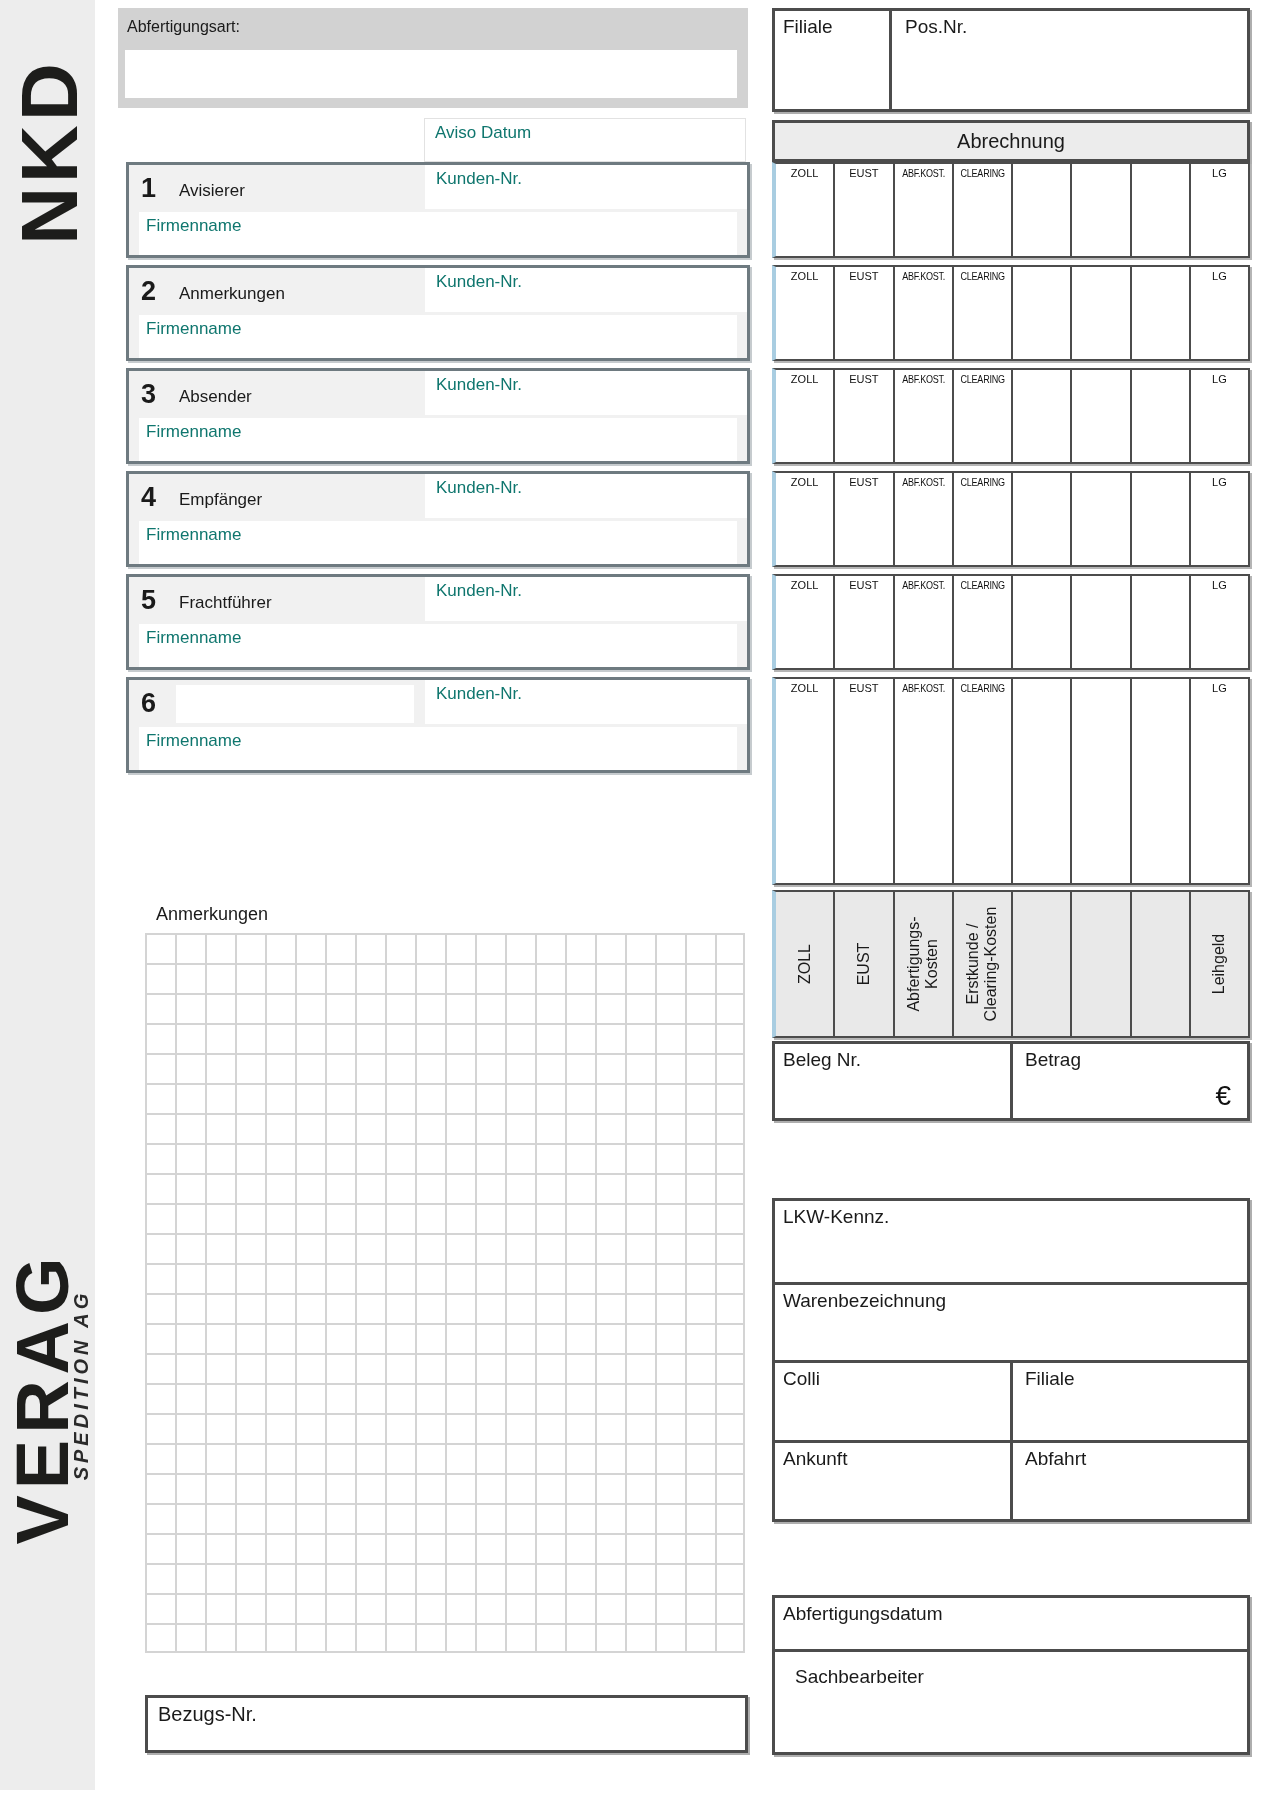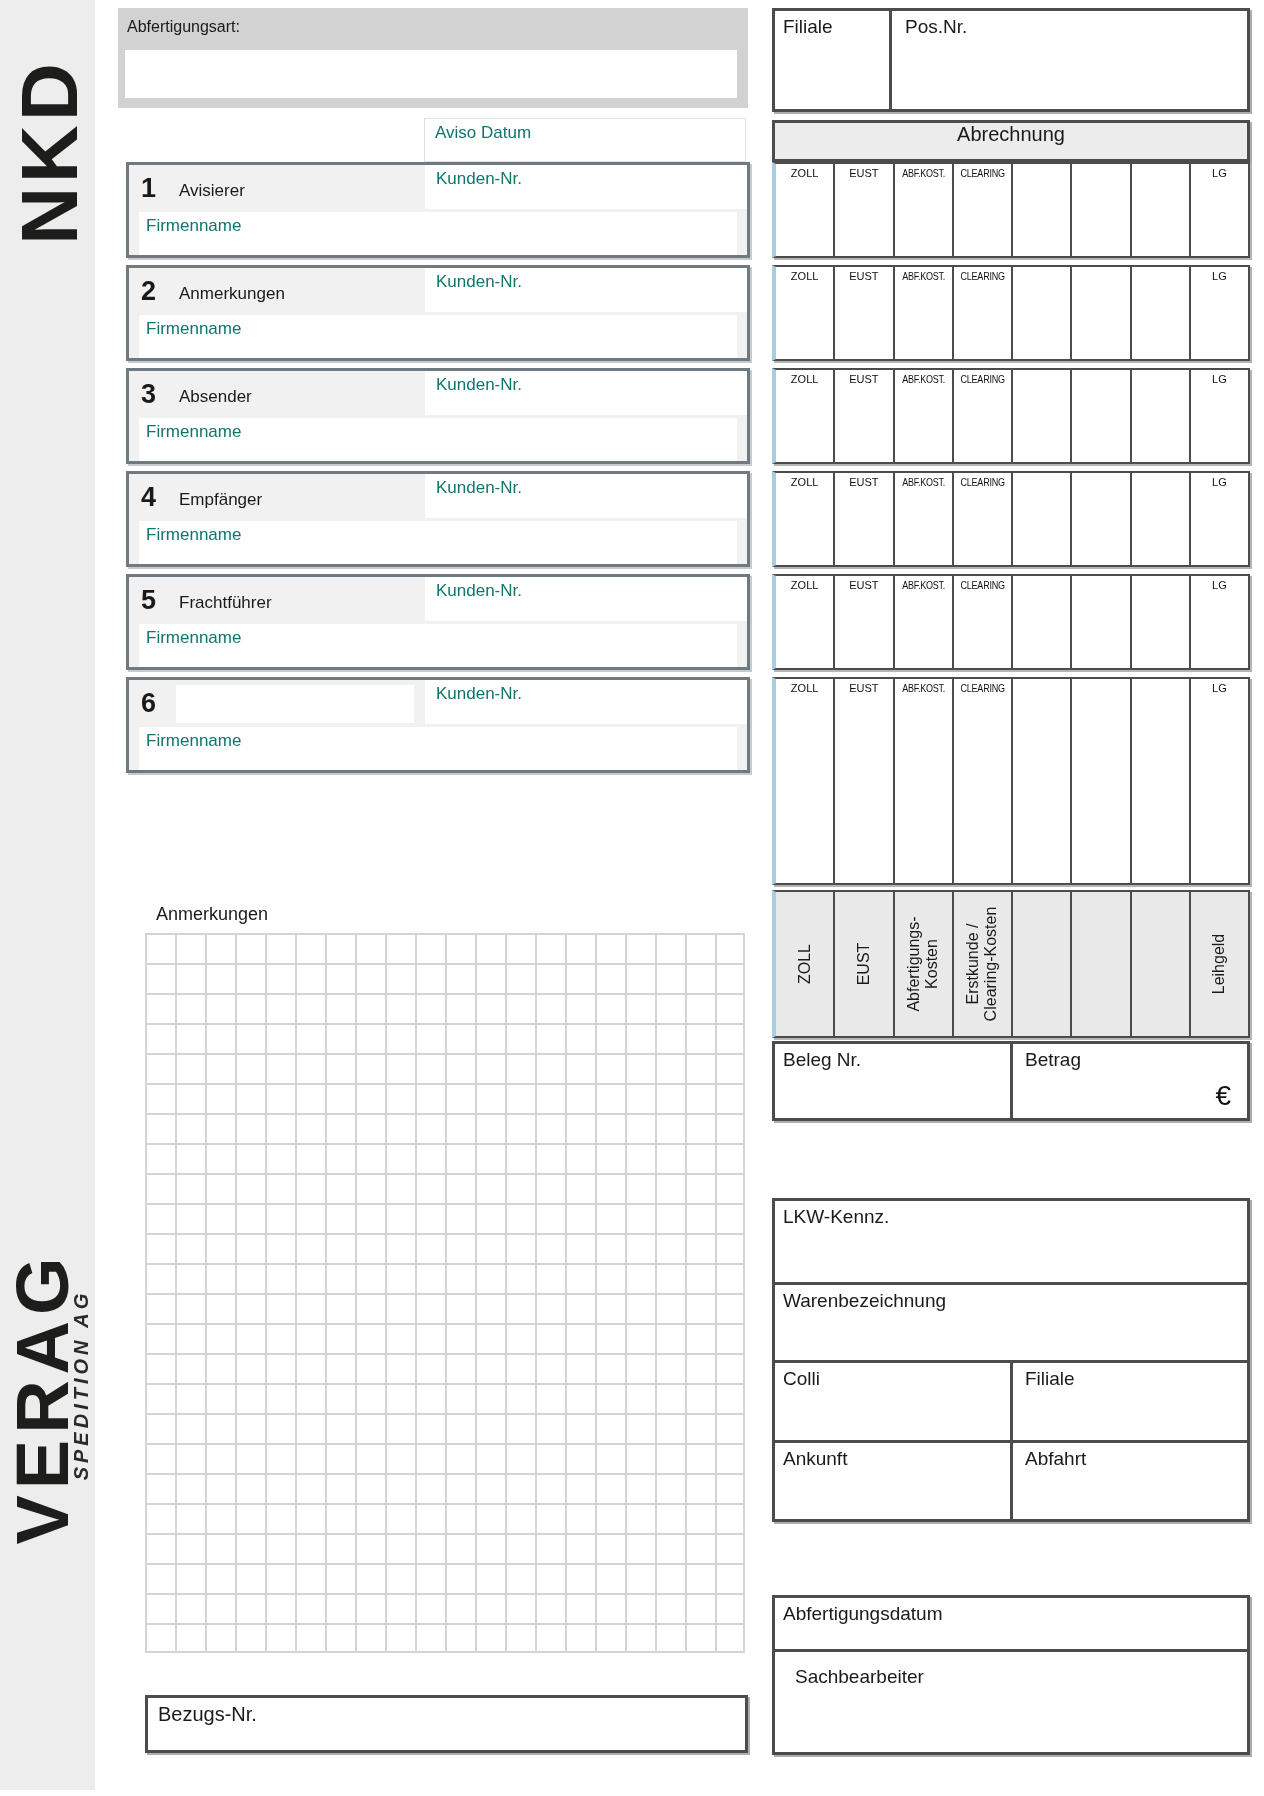--- a/index.html
+++ b/index.html
@@ -27,21 +27,21 @@
   .aviso-box{position:absolute;left:424px;top:118px;width:322px;height:44px;background:#fff;border:1px solid #e2e2e2;box-sizing:border-box;}
   .aviso-box span{position:absolute;left:10px;top:4px;}
 
   .filiale-box{left:772px;top:8px;width:478px;height:104px;}
   .filiale-cell{position:absolute;left:0;top:0;width:117px;height:100%;border-right:3px solid #4c4c4c;box-sizing:border-box;}
   .filiale-cell span{position:absolute;left:8px;top:5px;font-size:19px;}
   .posnr-label{position:absolute;left:130px;top:5px;font-size:19px;}
 
   
   .ab-header{left:772px;top:120px;width:478px;height:42px;background:#ececec;border:3px solid #4c4c4c;
-    box-sizing:border-box;display:flex;align-items:flex-start;justify-content:center;font-size:20px;box-shadow:2px 2px 0 #aeaeae;}
+    box-sizing:border-box;display:flex;align-items:center;justify-content:center;font-size:20px;box-shadow:2px 2px 0 #aeaeae;}
   .ab-row{position:absolute;left:772px;width:478px;border:2px solid #4c4c4c;border-left:4px solid #a9cde1;
     box-sizing:border-box;display:flex;background:#fff;box-shadow:2px 2px 0 #b5b5b5;}
   .ab-cell{flex:1 1 0;border-right:2px solid #4c4c4c;position:relative;}
   .ab-cell:last-child{border-right:none;}
   .ab-cell-h{display:block;text-align:center;font-size:11px;padding-top:3px;color:#111;white-space:nowrap;}
   .ab-cell-h.cond{transform:scaleX(0.82);transform-origin:center top;letter-spacing:-0.3px;}
   .ab-footer{position:absolute;left:772px;top:890px;width:478px;height:148px;border:2px solid #4c4c4c;
     border-left:4px solid #a9cde1;box-sizing:border-box;display:flex;box-shadow:2px 2px 0 #b5b5b5;}
   .ab-fcell{flex:1 1 0;background:#e9e9e9;border-right:2px solid #4c4c4c;position:relative;}
   .ab-fcell:last-child{border-right:none;}

